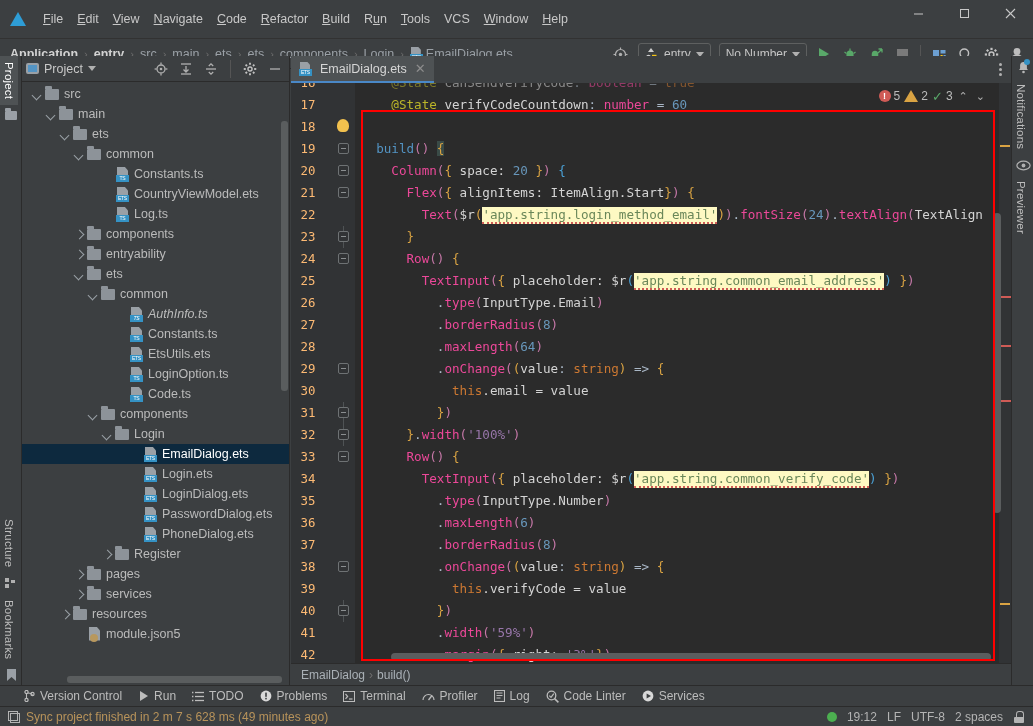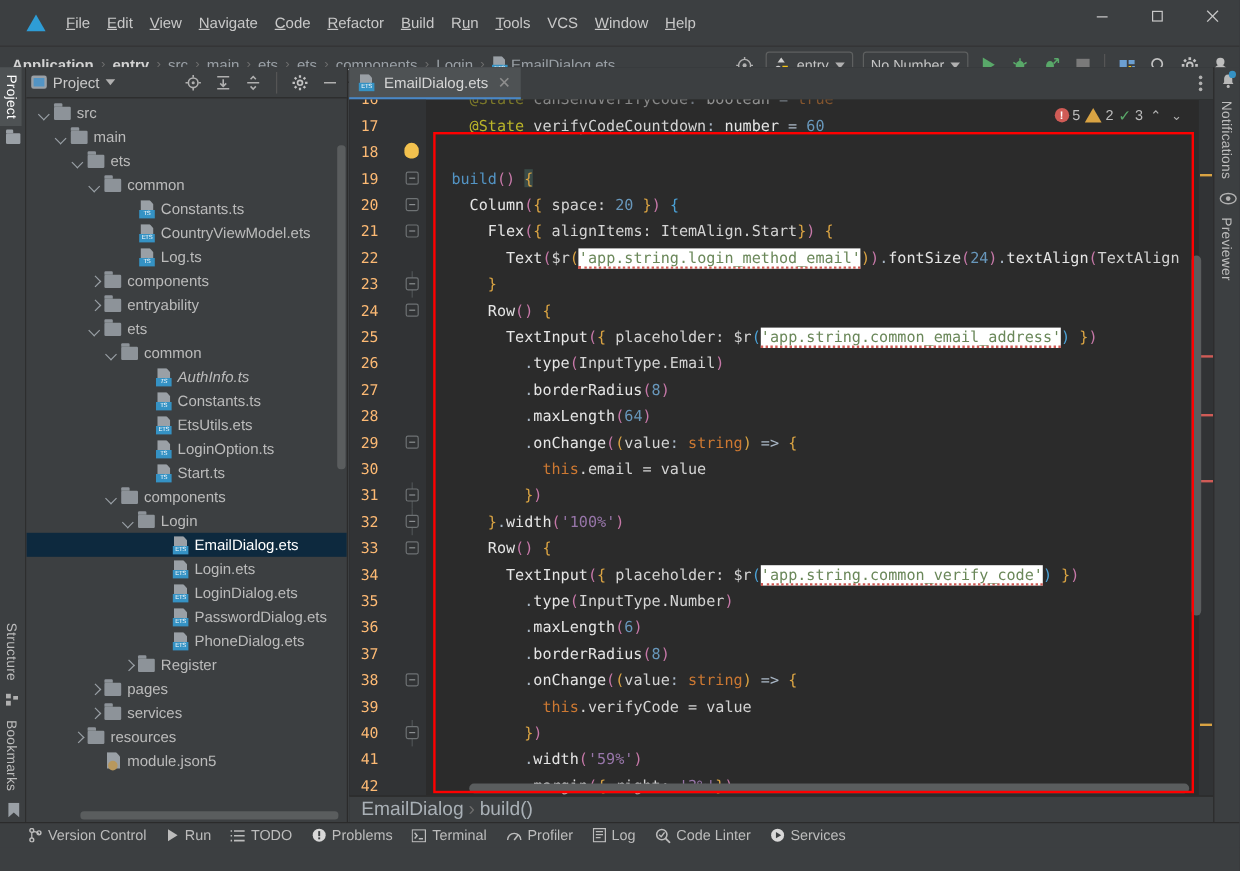--- a/index.html
+++ b/index.html
@@ -9,21 +9,21 @@
     font-family: "Liberation Sans", sans-serif;
     font-size: 12px;
     color: #bbbbbb;
     overflow: hidden;
   }
   #app { position: relative; width: 1033px; height: 726px; }
 
   
   .menubar {
     height: 39px; background: #3c3f41; display: flex; align-items: center;
-    border-bottom: 1px solid #323232; position: relative; padding-left: 12px;
+    border-bottom: 1px solid #323232; position: relative;
   }
   .logo-box { width: 36px; display:flex; align-items:center; justify-content:center; }
   .logo-tri {
     width: 0; height: 0; border-left: 8px solid transparent;
     border-right: 8px solid transparent; border-bottom: 14px solid #2e9dd6;
     position: relative;
   }
   .menu-item {
     padding: 3px 7px; color: #c8c8c8; font-size: 12.5px; cursor: default; white-space: nowrap;
   }
@@ -194,32 +194,32 @@
   }
   .fold .fbox::after {
     content:''; position:absolute; left:2px; top:4px; width:5px; height:0;
     border-top:1px solid #8a8e90;
   }
   .fold .fbox.minus::after { width: 5px; }
   .codetext { padding-left: 6px; color: #a9b7c6; }
 
   
   .kw { color: #cc7832; }
-  .fn { color: #e5e5e5; }
+  .fn { color: #ec4899; }
   .fn2 { color: #5394c4; }
   .str { color: #6a8759; }
   .num { color: #6897bb; }
   .pct { color: #9876aa; }
   .deco { color: #bbb529; }
   .br1 { color: #d9a343; }
   .br2 { color: #c678a8; }
   .br3 { color: #4ba1d6; }
   .plain { color: #a9b7c6; }
   .white { color: #d4d4d4; }
-  .strhl { background: #ffffff; position: relative; }
+  .strhl { background: #fef9c3; position: relative; }
   .sqig { border-bottom: 2px dotted #cf5b56; }
   .bulb {
     position: absolute; width: 12px; height: 13px; background: #f2c14e;
     border-radius: 50% 50% 40% 40%; left: 0; top: 3px;
   }
   .cursor-hl { background: #3a4b47; }
 
   .red-box {
     position: absolute; border: 2px solid #ff0000; pointer-events: none; z-index: 8;
   }
@@ -231,21 +231,21 @@
   }
   .marker-stripe {
     position: absolute; right: 0; width: 12px; top: 0; bottom: 0; background: #313335;
   }
   .mk { position: absolute; right: 0; width: 12px; height: 2px; }
 
   .breadcrumb-bar {
     height: 22px; background: #3c3f41; display: flex; align-items: center;
     padding-left: 10px; gap: 4px; border-top: 1px solid #2b2b2b;
   }
-  .bc { color: #a9b0b6; font-size: 16px; }
+  .bc { color: #a9b0b6; font-size: 12px; }
 
   
   .right-strip {
     position: absolute; right: 0; top: 56px; width: 22px; bottom: 41px;
     background: #3c3f41; border-left: 1px solid #2b2b2b;
   }
   .bell { position: relative; width: 22px; height: 22px; display:flex;align-items:center;justify-content:center; }
   .bell-dot { position: absolute; right: 4px; top: 3px; width: 6px; height: 6px; border-radius: 50%; background: #3592c4; }
   .eye-ic { width: 22px; height: 20px; display:flex;align-items:center;justify-content:center; }
 
@@ -563,21 +563,21 @@
           <span>EtsUtils.ets</span>
         </div>
         <div class="tree-row" style="padding-left: 94px;">
           <span class="arrow"></span>
           <span class="fileic" data-ext="TS"></span>
           <span>LoginOption.ts</span>
         </div>
         <div class="tree-row" style="padding-left: 94px;">
           <span class="arrow"></span>
           <span class="fileic" data-ext="TS"></span>
-          <span>Start.ts</span>
+          <span>Code.ts</span>
         </div>
         <div class="tree-row" style="padding-left: 66px;">
           <span class="arrow down"></span>
           <span class="fldr"></span>
           <span>components</span>
         </div>
         <div class="tree-row" style="padding-left: 80px;">
           <span class="arrow down"></span>
           <span class="fldr"></span>
           <span>Login</span>
@@ -805,14 +805,31 @@
         <span>
           <svg width="12" height="12" viewBox="0 0 12 12">
             <circle cx="6" cy="6" r="5.4" fill="#d8d8d8"></circle>
             <polygon points="4.6,3.4 9,6 4.6,8.6" fill="#3c3f41"></polygon>
           </svg>
         </span>
         <span>Services</span>
       </div>
     </div>
 
+  <div class="statusbar">
+    <span>
+      <svg width="12" height="12" viewBox="0 0 12 12">
+          <rect x="0.5" y="0.5" width="9" height="9" fill="none" stroke="#b4b4b4" stroke-width="1"></rect>
+          <rect x="2.5" y="2.5" width="9" height="9" fill="none" stroke="#b4b4b4" stroke-width="1"></rect>
+        </svg>
+    </span>
+    <span class="status-msg">Sync project finished in 2 m 7 s 628 ms (49 minutes ago)</span>
+    <span class="status-right">
+      <span class="green-dot"></span>
+      <span>19:12</span>
+      <span>LF</span>
+      <span>UTF-8</span>
+      <span>2 spaces</span>
+      <span class="lock-ic"></span>
+    </span>
+  </div>
 
 </div>
 
 </body></html>

